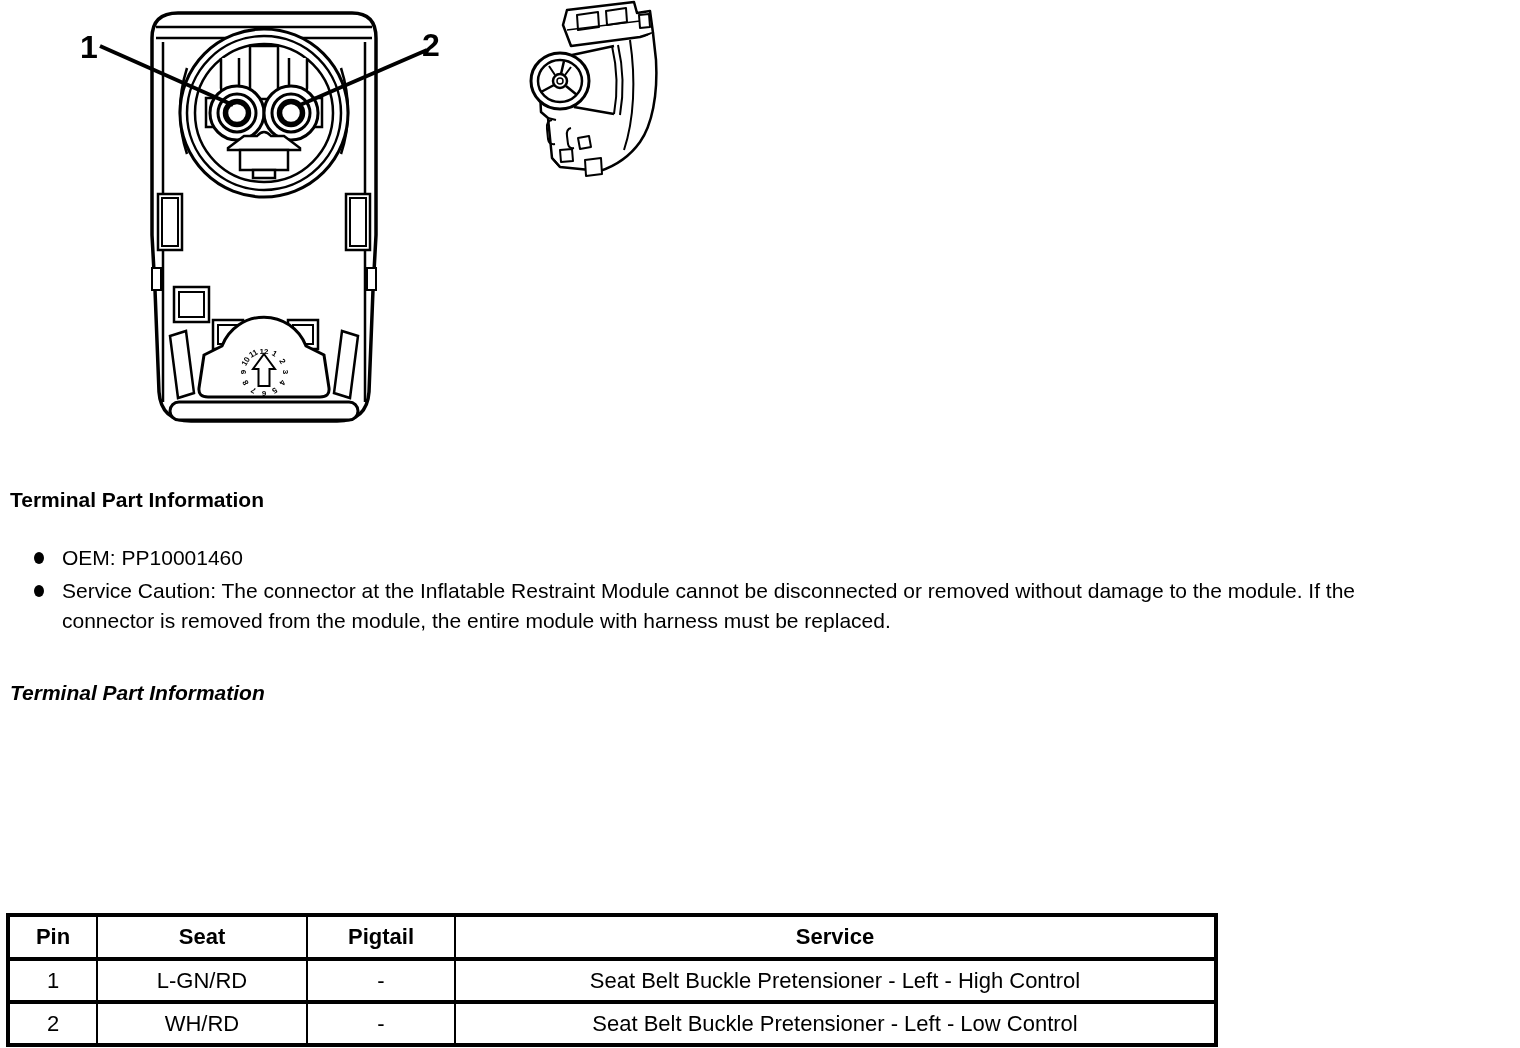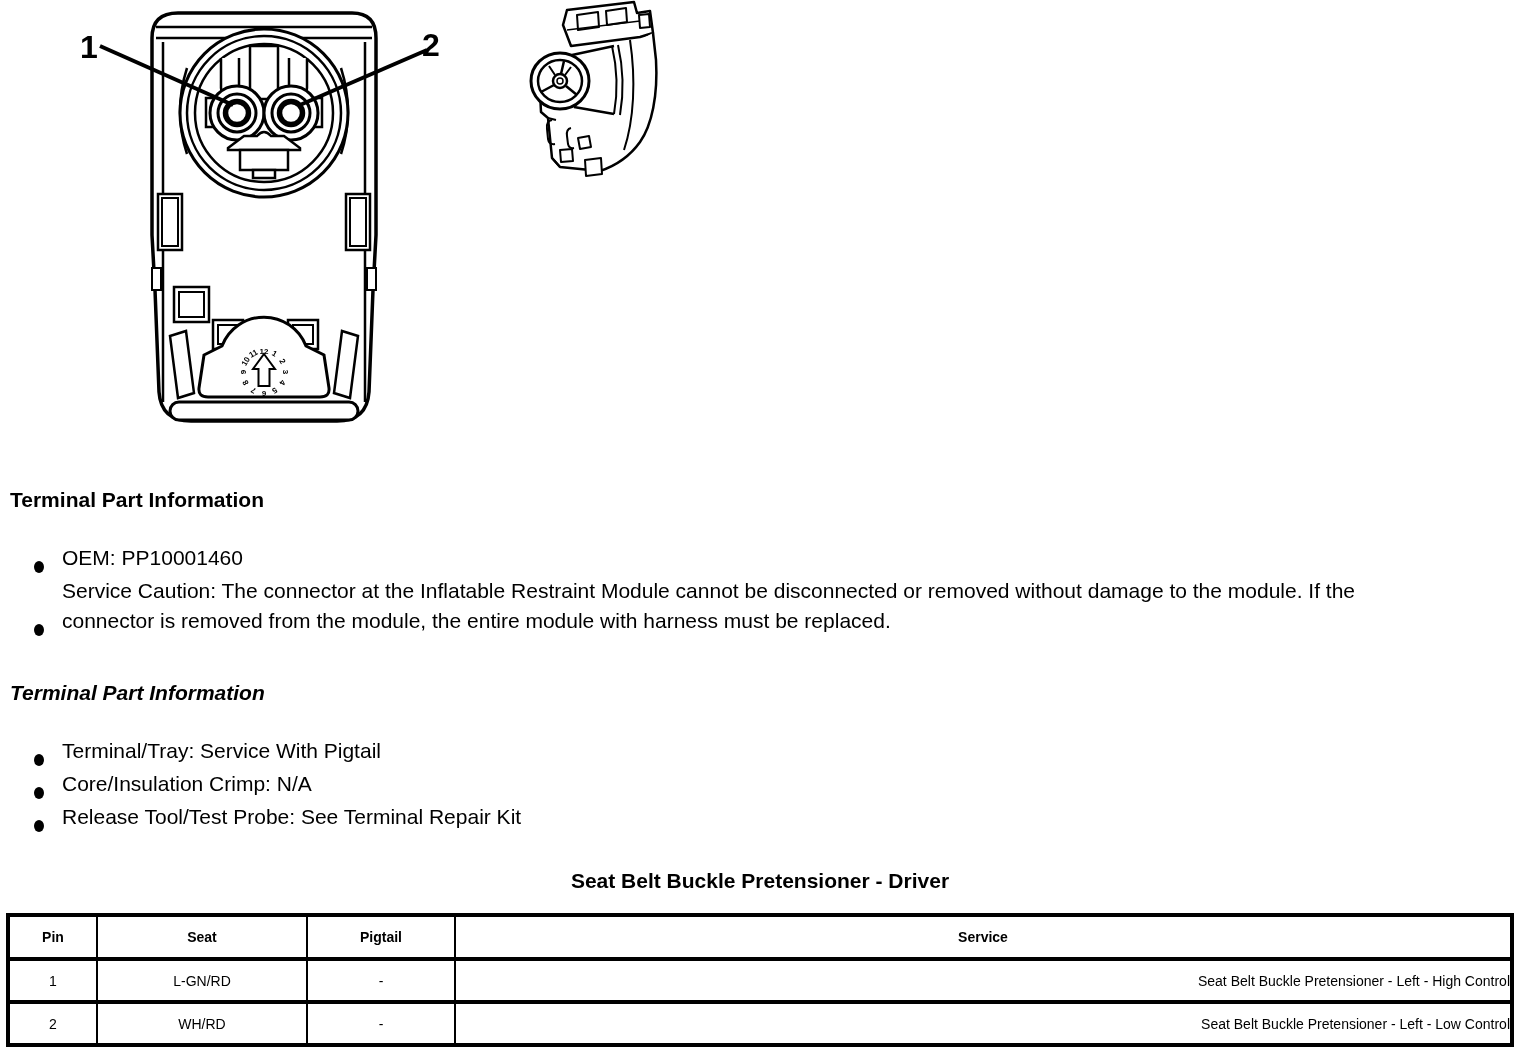--- a/index.html
+++ b/index.html
@@ -5,45 +5,45 @@
   html,body{margin:0;padding:0;background:#fff;}
   .page{
     position:relative;width:1520px;height:1048px;background:#ffffff;
     font-family:"Liberation Sans", sans-serif;color:#000;overflow:hidden;
   }
   svg{position:absolute;overflow:visible;}
   .h1{
     position:absolute;left:10px;font-size:21px;font-weight:bold;line-height:23px;white-space:nowrap;
   }
   .blist{position:absolute;left:10px;margin:0;padding:0;list-style:none;}
-  .blist li{display:flex;align-items:flex-end;margin:0 0 3px 0;}
+  .blist li{display:flex;align-items:flex-start;margin:0 0 3px 0;}
   .bullet{
     flex:0 0 auto;width:10px;height:12px;border-radius:50%;background:#000;
     margin:9px 18px 0 24px;
   }
   .li-text{font-size:21px;line-height:30px;max-width:1384px;}
   .tbl-title{
     position:absolute;left:0;top:869px;width:1520px;text-align:center;
     font-size:21px;font-weight:bold;
   }
   table.pinout{
-    position:absolute;left:6px;top:913px;width:1508px;
+    position:absolute;left:6px;top:913px;width:1212px;
     border-collapse:collapse;table-layout:fixed;
     border:4px solid #000;
-    font-size:14px;
+    font-size:22px;
   }
   table.pinout th, table.pinout td{
     border-style:solid;border-color:#000;
     border-width:4px 2px;
     padding:0;text-align:center;vertical-align:middle;
     overflow:hidden;white-space:nowrap;
   }
   table.pinout th{height:40px;font-weight:bold;}
   table.pinout td{height:39px;font-weight:normal;}
-  table.pinout .fn{ text-align:right;padding-left:0;}
+  table.pinout .fn{ text-align:center;padding-left:0;}
   .wheel-num{font-size:8px;font-weight:bold;}
 </style>
 </head>
 <body>
 
 <div class="page">
 
   <svg style="left:60px;top:0;" width="430" height="445" viewBox="60 0 430 445" fill="none" stroke="#000">
 
     <path d="M178 13 L352 13 Q376 13 376 38 L376 235 L373 290 L369 392 Q367 421 337 421 L191 421 Q161 421 159 392 L155 290 L152 235 L152 38 Q152 13 178 13 Z" fill="#fff" stroke-width="3.5"></path>
@@ -159,36 +159,21 @@
       <span class="li-text">OEM: PP10001460</span>
     </li>
     <li>
       <span class="bullet"></span>
       <span class="li-text">Service Caution: The connector at the Inflatable Restraint Module cannot be disconnected or removed without damage to the module. If the connector is removed from the module, the entire module with harness must be replaced.</span>
     </li>
   </ul>
 
   <div class="h1" style="top:681px;font-style:italic;">Terminal Part Information</div>
 
-  <ul class="blist" style="top:736px;">
-    <li>
-      <span class="bullet"></span>
-      <span class="li-text">Terminal/Tray: Service With Pigtail</span>
-    </li>
-    <li>
-      <span class="bullet"></span>
-      <span class="li-text">Core/Insulation Crimp: N/A</span>
-    </li>
-    <li>
-      <span class="bullet"></span>
-      <span class="li-text">Release Tool/Test Probe: See Terminal Repair Kit</span>
-    </li>
-  </ul>
-
-  <div class="tbl-title">Seat Belt Buckle Pretensioner - Driver</div>
+
 
   <table class="pinout">
     <colgroup>
       <col style="width:89px">
         <col style="width:210px">
         <col style="width:148px">
         <col>
     </colgroup>
     <thead>
       <tr>

